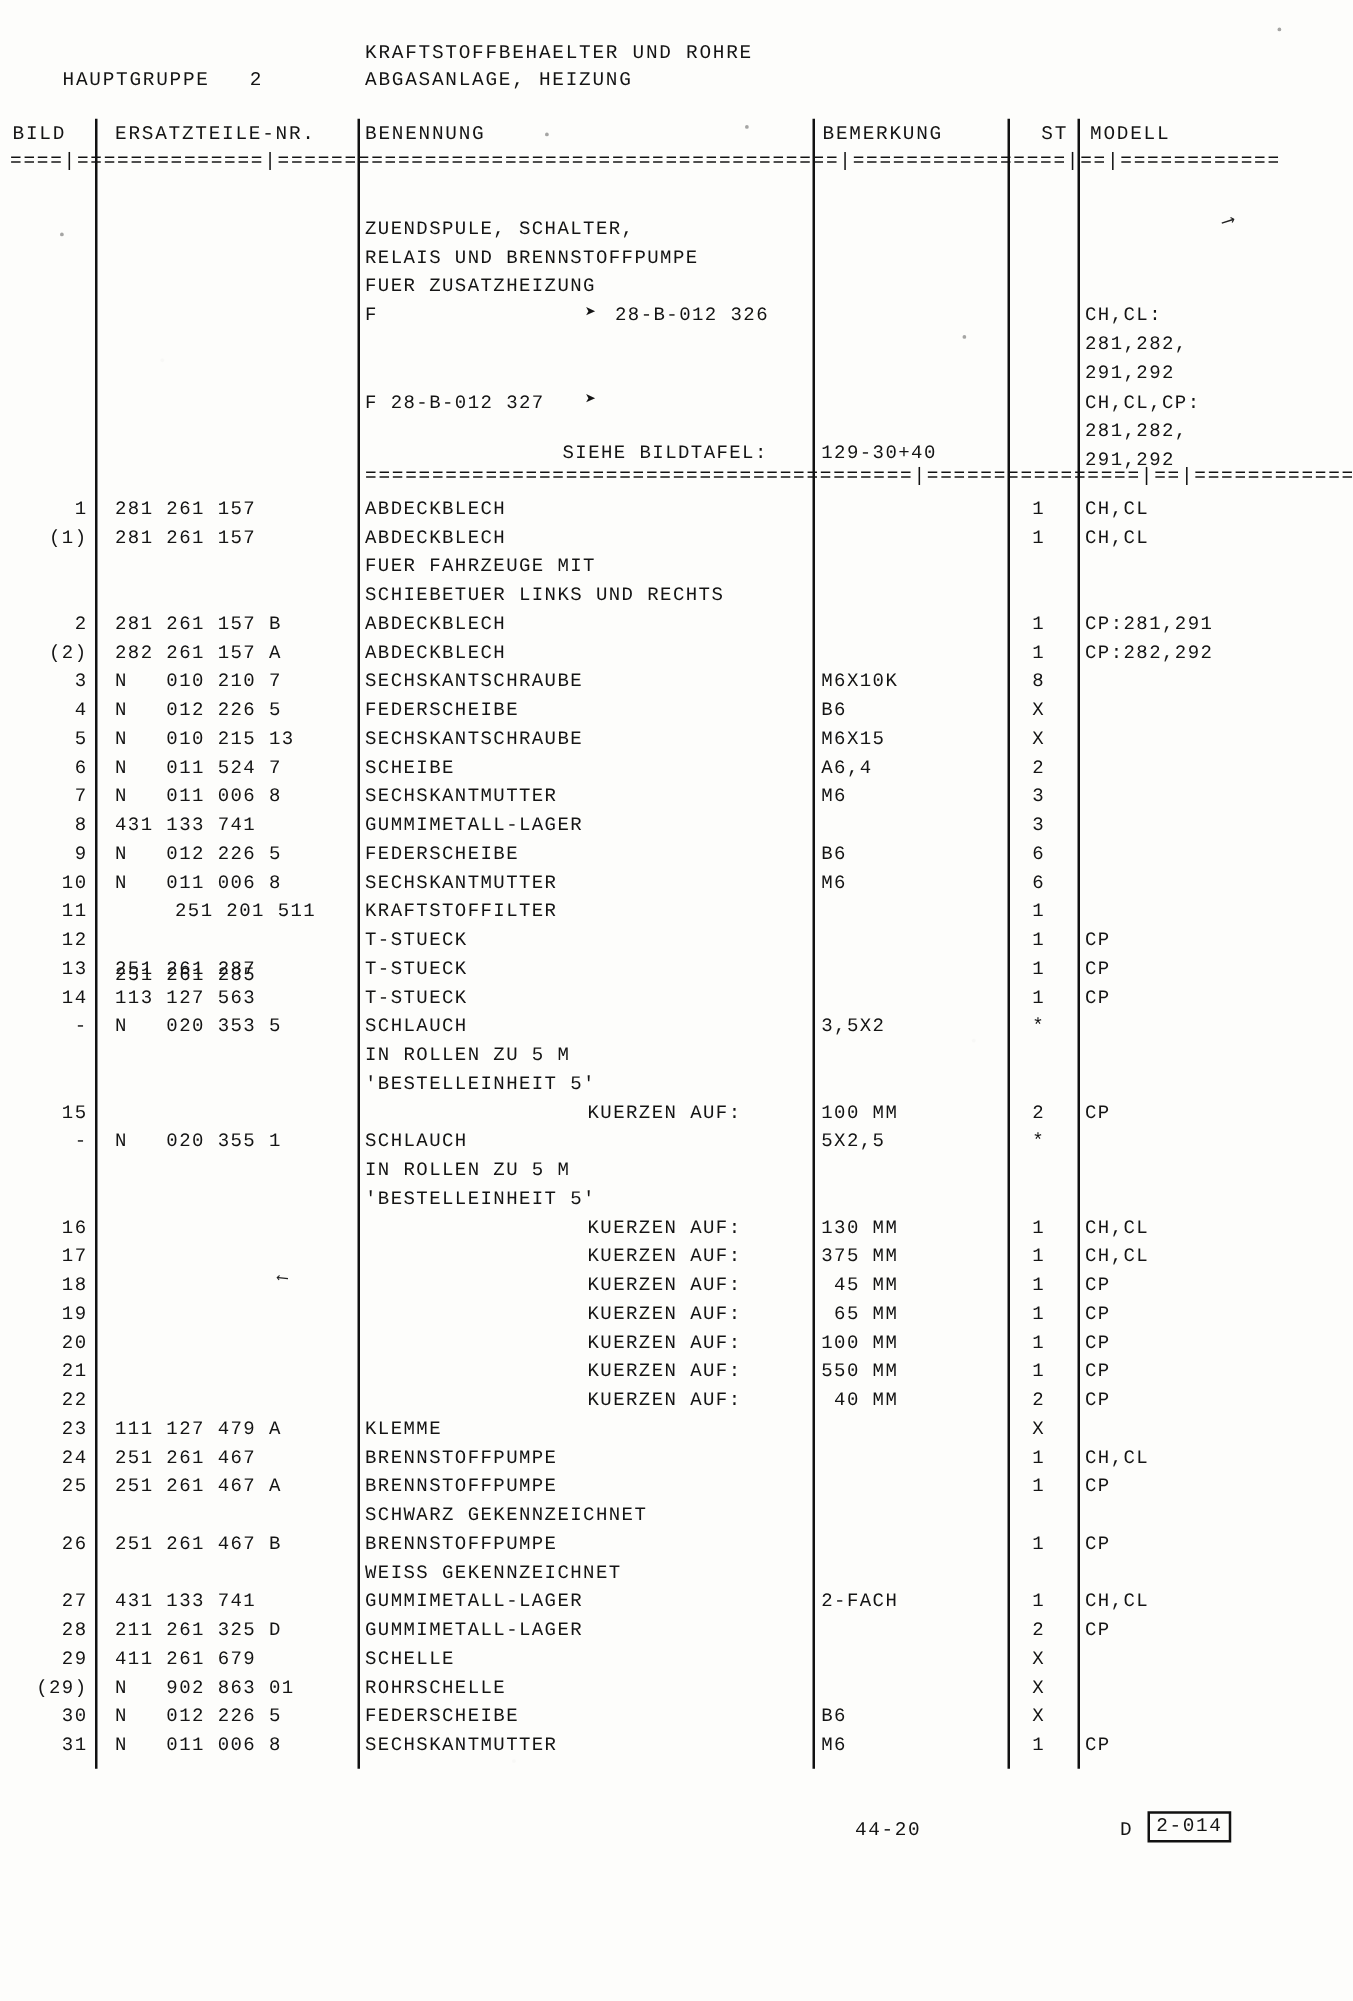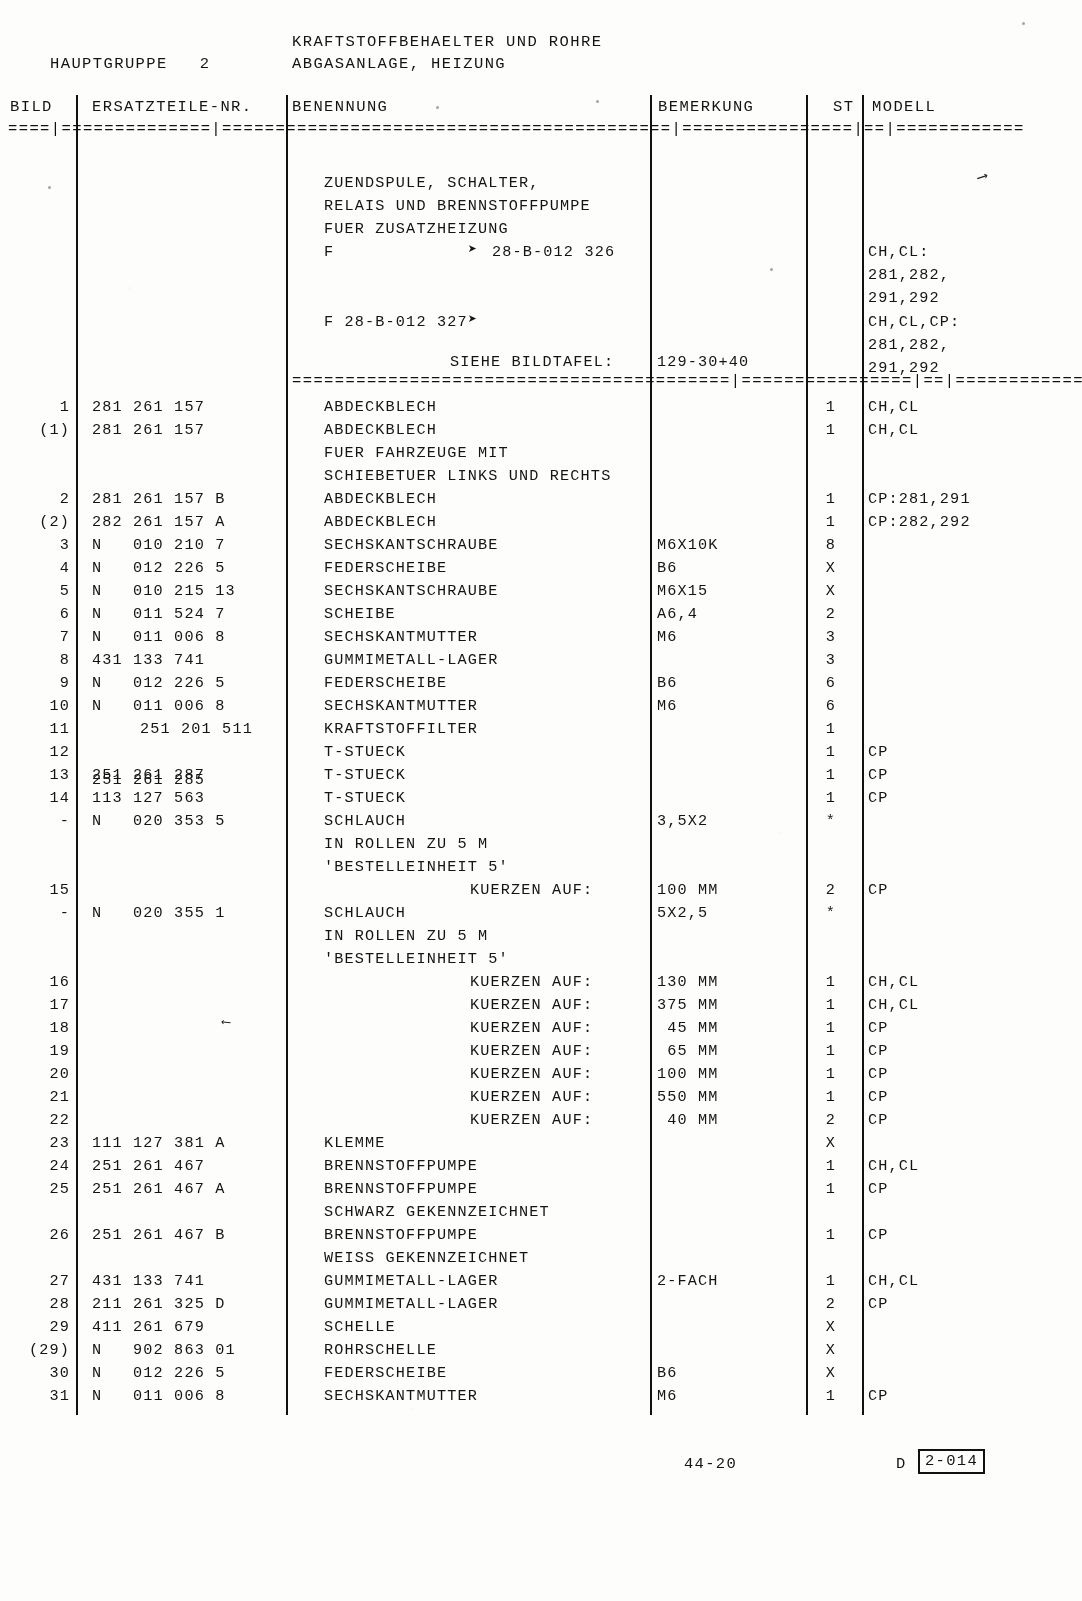--- a/index.html
+++ b/index.html
@@ -94,21 +94,21 @@
   
   .cell {
     position: absolute;
     font-size: 15.2px;
     letter-spacing: 1.15px;
     white-space: pre;
     line-height: 1;
   }
   .c-bild { width: 62px; text-align: right; left: 8px; }
   .c-nr   { left: 92px; }
-  .c-ben  { left: 292px; margin-left: 32px; }
+  .c-ben  { left: 292px; }
   .c-bem  { left: 657px; }
   .c-st   { width: 30px; text-align: right; left: 806px; }
   .c-mod  { left: 868px; }
   .c-kuerzen { left: 470px; }
 
   
   .footer-page {
     position: absolute;
     left: 684px; top: 1455px;
     font-size: 15.5px;
@@ -322,21 +322,21 @@
         <div class="cell c-kuerzen" style="top: 1090px;">KUERZEN AUF:</div>
         <div class="cell c-bem" style="top: 1090px;">550 MM</div>
         <div class="cell c-st" style="top: 1090px;">1</div>
         <div class="cell c-mod" style="top: 1090px;">CP</div>
         <div class="cell c-bild" style="top: 1113px;">22</div>
         <div class="cell c-kuerzen" style="top: 1113px;">KUERZEN AUF:</div>
         <div class="cell c-bem" style="top: 1113px;"> 40 MM</div>
         <div class="cell c-st" style="top: 1113px;">2</div>
         <div class="cell c-mod" style="top: 1113px;">CP</div>
         <div class="cell c-bild" style="top: 1136px;">23</div>
-        <div class="cell c-nr" style="top: 1136px;">111 127 381 A</div>
+        <div class="cell c-nr" style="top: 1136px;">111 127 479 A</div>
         <div class="cell c-ben" style="top: 1136px;">KLEMME</div>
         <div class="cell c-st" style="top: 1136px;">X</div>
         <div class="cell c-bild" style="top: 1159px;">24</div>
         <div class="cell c-nr" style="top: 1159px;">251 261 467</div>
         <div class="cell c-ben" style="top: 1159px;">BRENNSTOFFPUMPE</div>
         <div class="cell c-st" style="top: 1159px;">1</div>
         <div class="cell c-mod" style="top: 1159px;">CH,CL</div>
         <div class="cell c-bild" style="top: 1182px;">25</div>
         <div class="cell c-nr" style="top: 1182px;">251 261 467 A</div>
         <div class="cell c-ben" style="top: 1182px;">BRENNSTOFFPUMPE</div>

